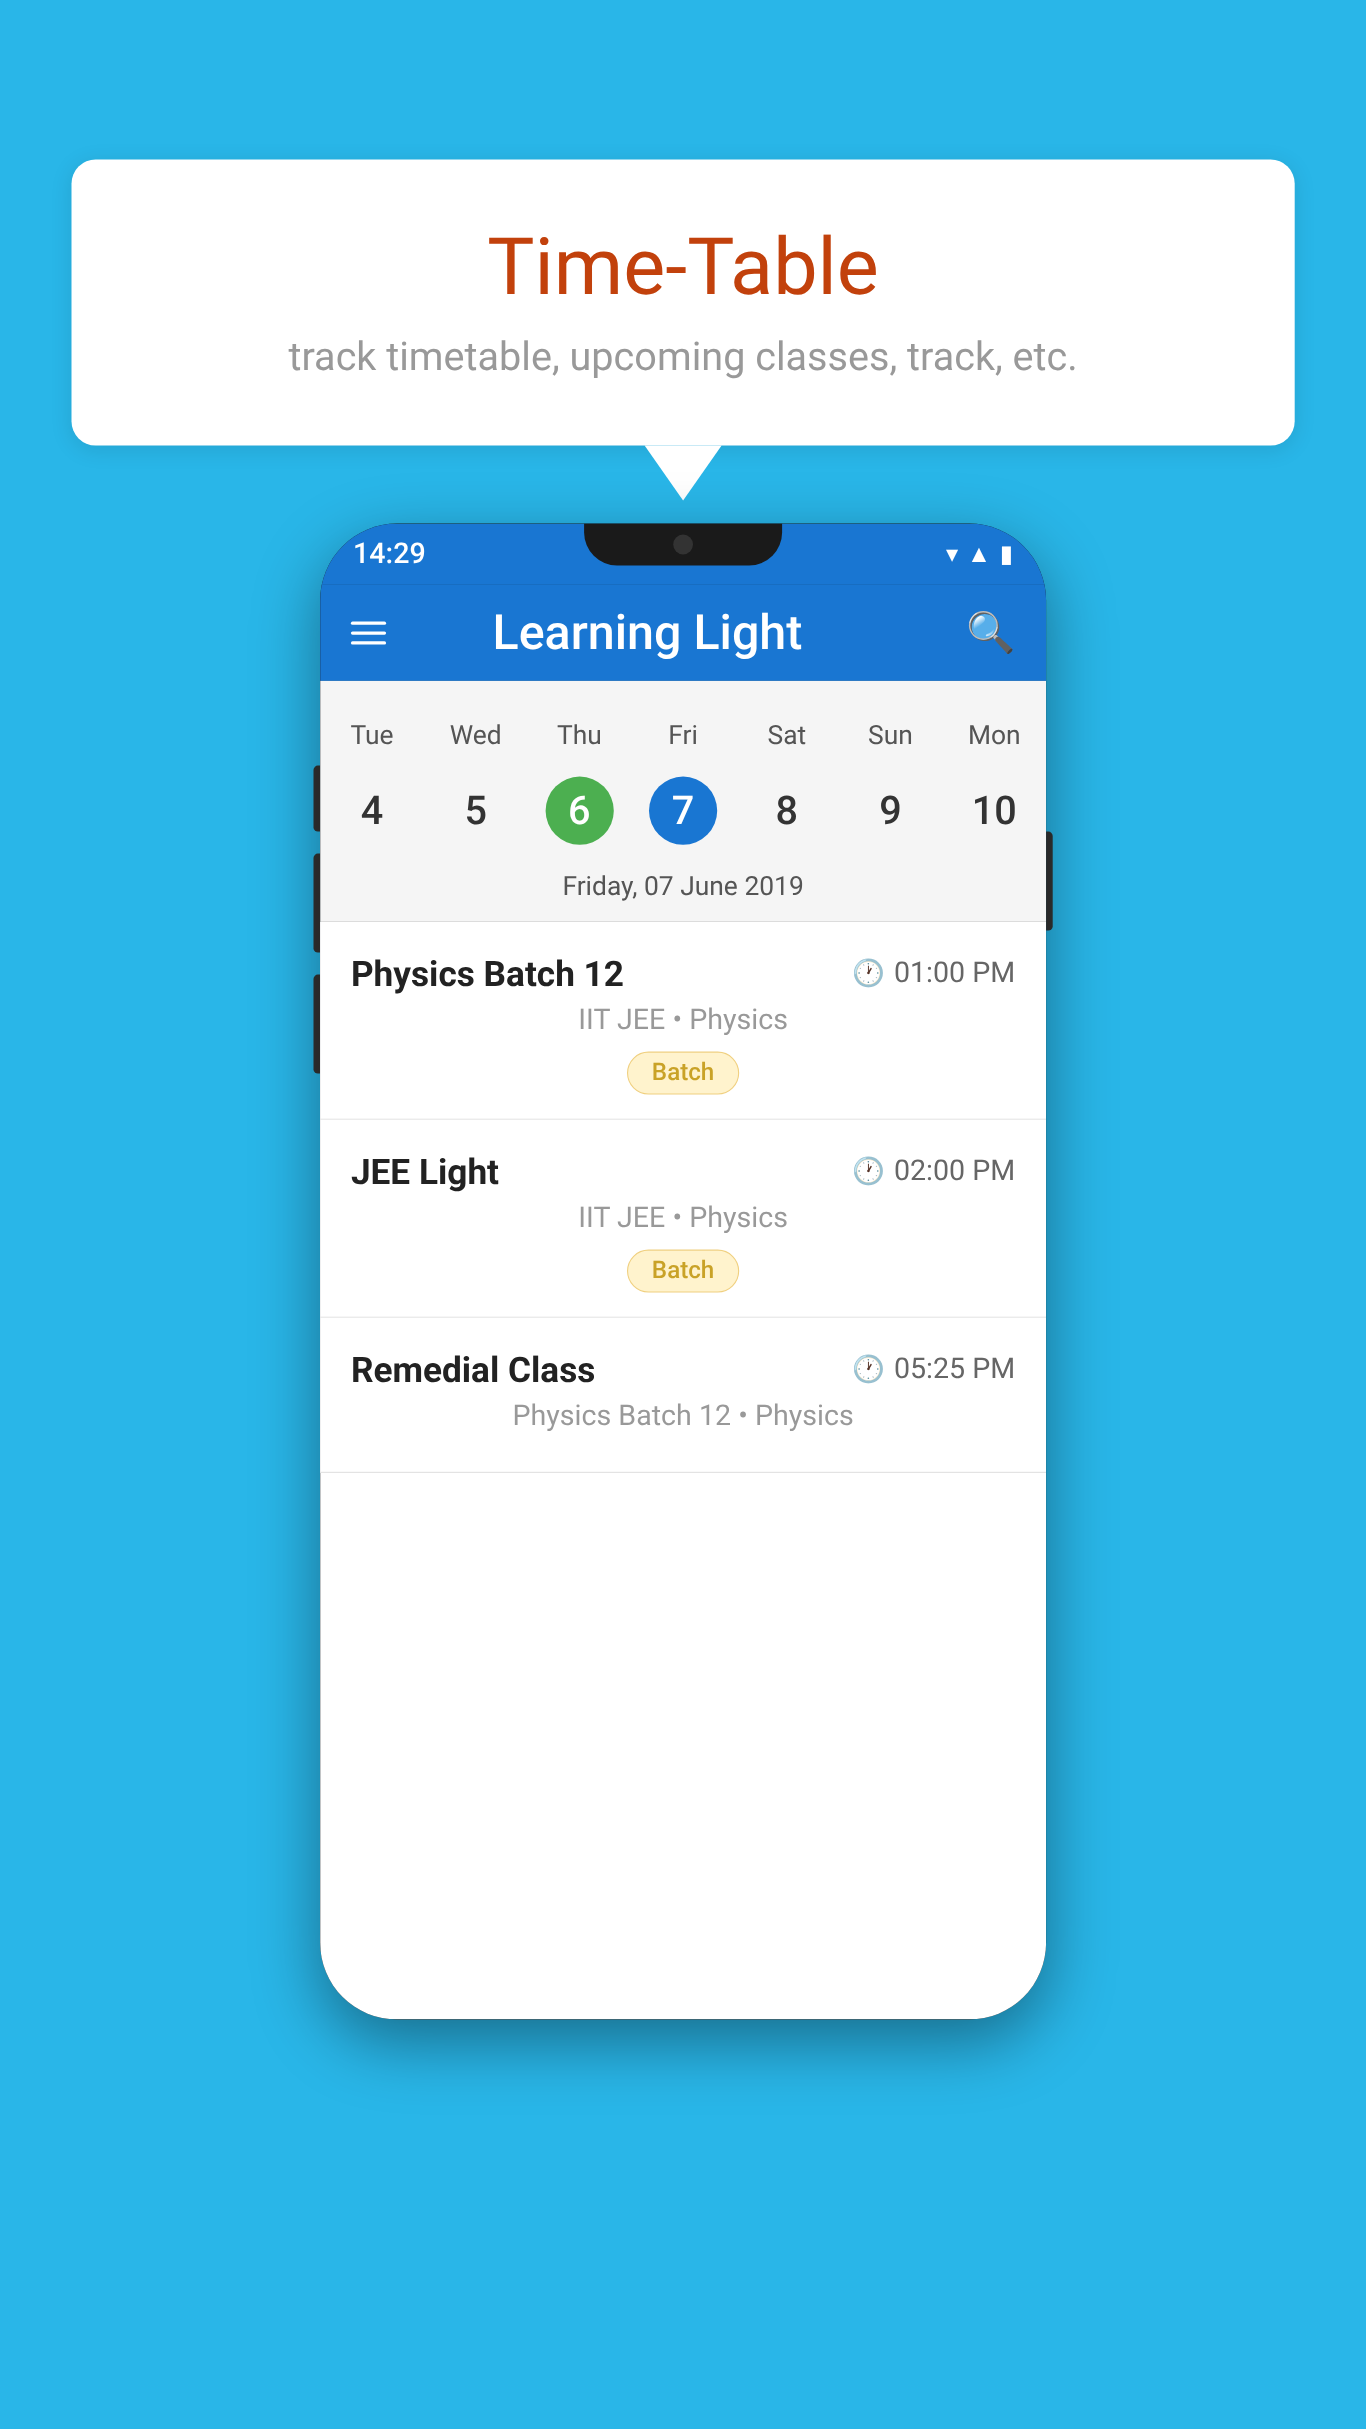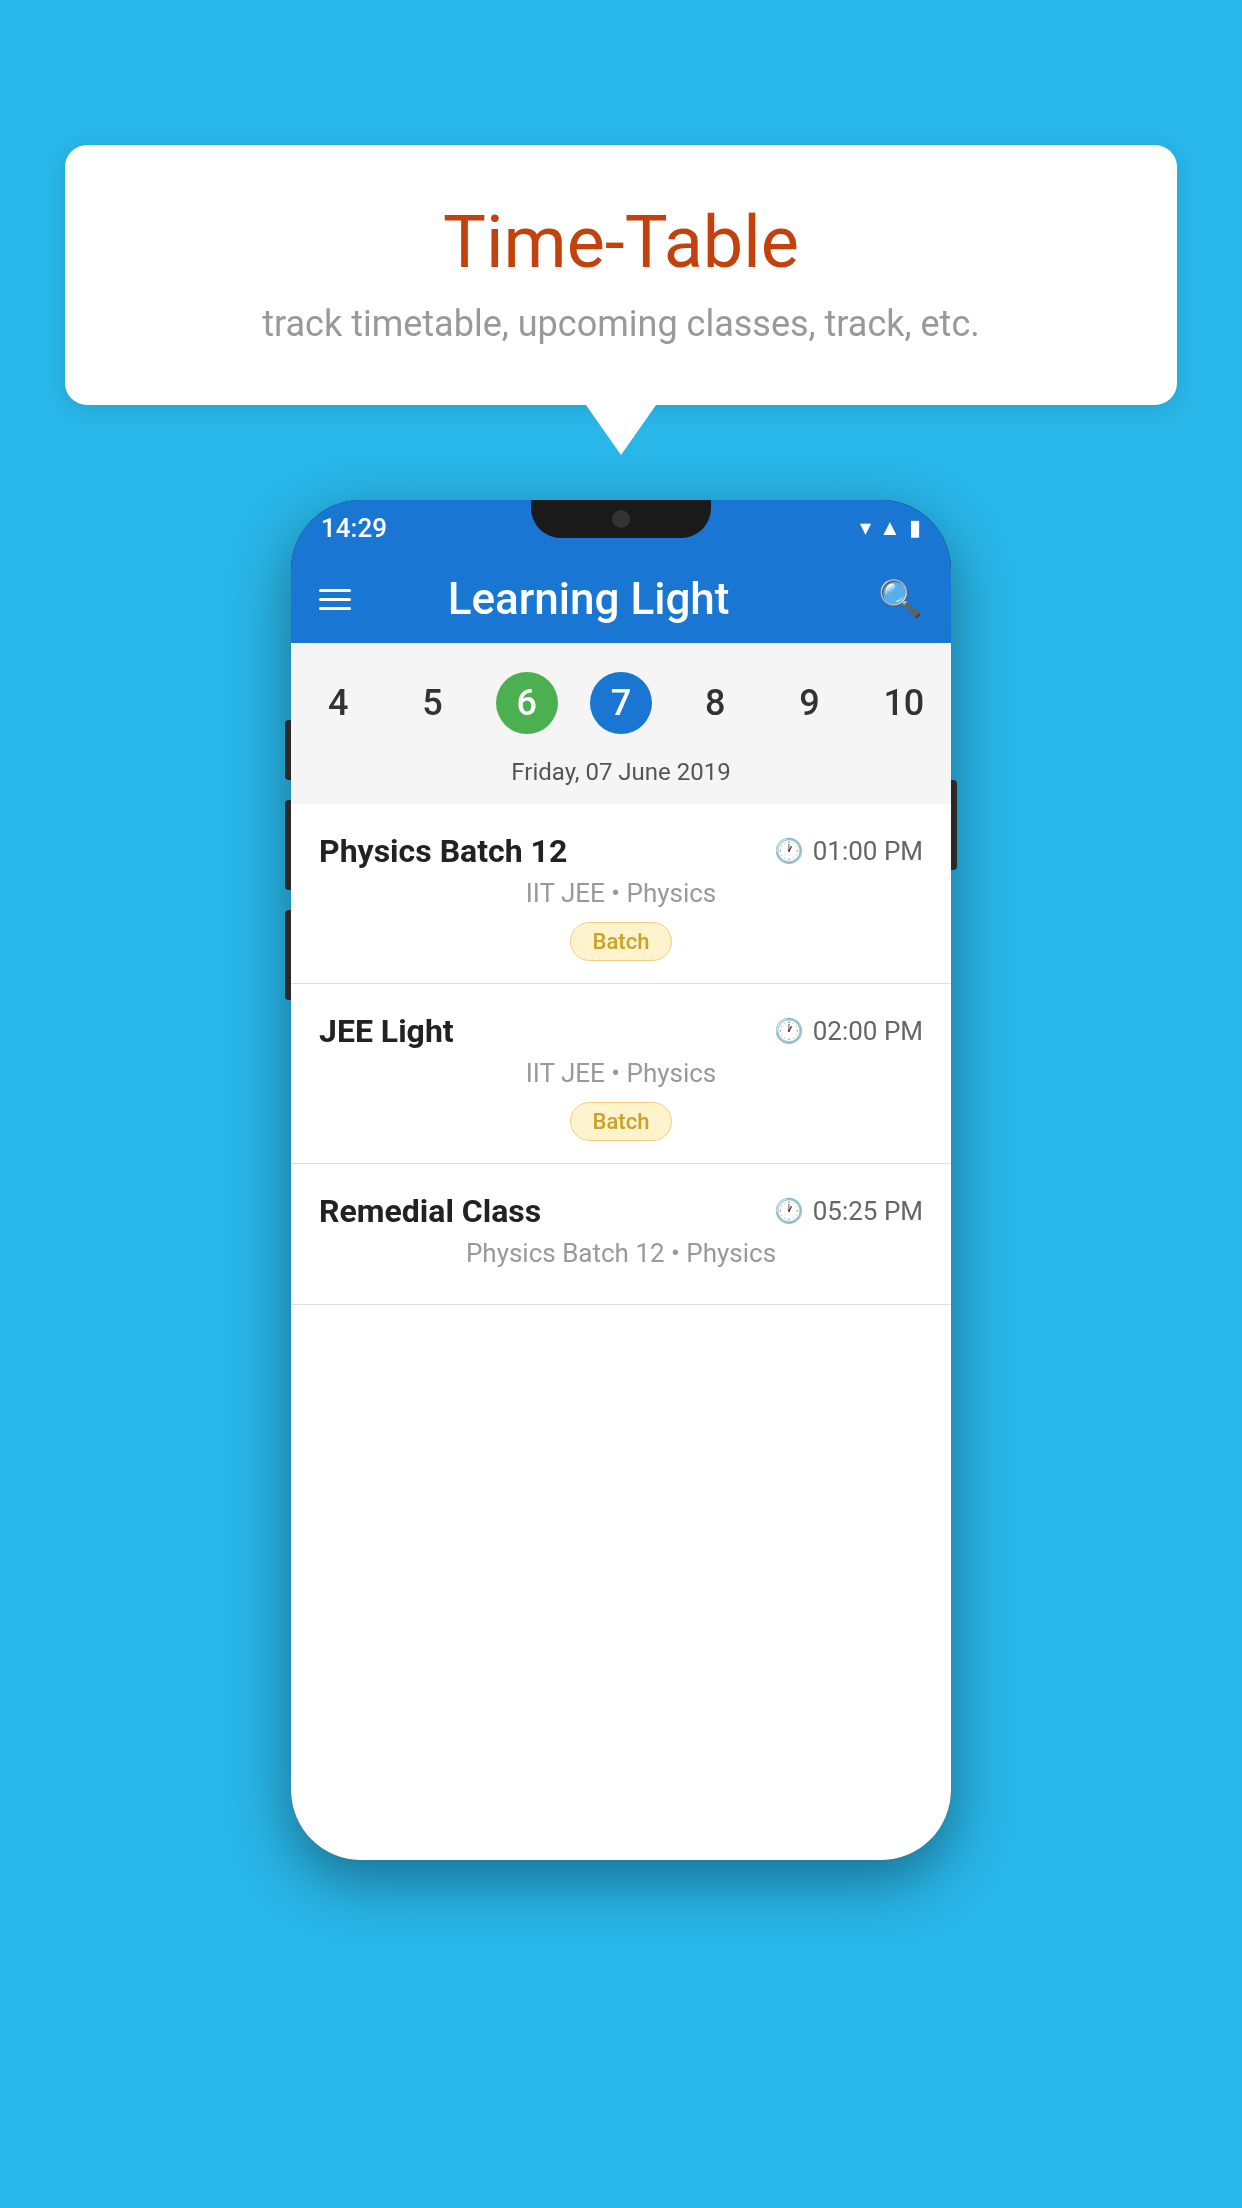--- a/index.html
+++ b/index.html
@@ -47,21 +47,21 @@
       height: 0;
       border-left: 35px solid transparent;
       border-right: 35px solid transparent;
       border-top: 50px solid white;
       margin: 0 auto;
     }
 
     
     .phone-container {
       position: absolute;
-      top: 500px;
+      top: 476px;
       left: 50%;
       transform: translateX(-50%);
       width: 660px;
     }
 
     .phone-frame {
       background: #1a1a1a;
       border-radius: 70px;
       padding: 0;
       box-shadow: 0 20px 60px rgba(0,0,0,0.4);
@@ -370,20 +370,29 @@
         <div class="hamburger-icon">
           <span></span>
           <span></span>
           <span></span>
         </div>
         <div class="app-title">Learning Light</div>
         <span class="search-icon">🔍</span>
       </div>
 
       <div class="calendar-section">
+        <div class="days-row">
+          <div class="day-label">Tue</div>
+          <div class="day-label">Wed</div>
+          <div class="day-label">Thu</div>
+          <div class="day-label">Fri</div>
+          <div class="day-label">Sat</div>
+          <div class="day-label">Sun</div>
+          <div class="day-label">Mon</div>
+        </div>
         <div class="dates-row">
           <div class="date-cell">
             <span class="date-number">4</span>
           </div>
           <div class="date-cell">
             <span class="date-number">5</span>
           </div>
           <div class="date-cell">
             <span class="date-number today">6</span>
           </div>

